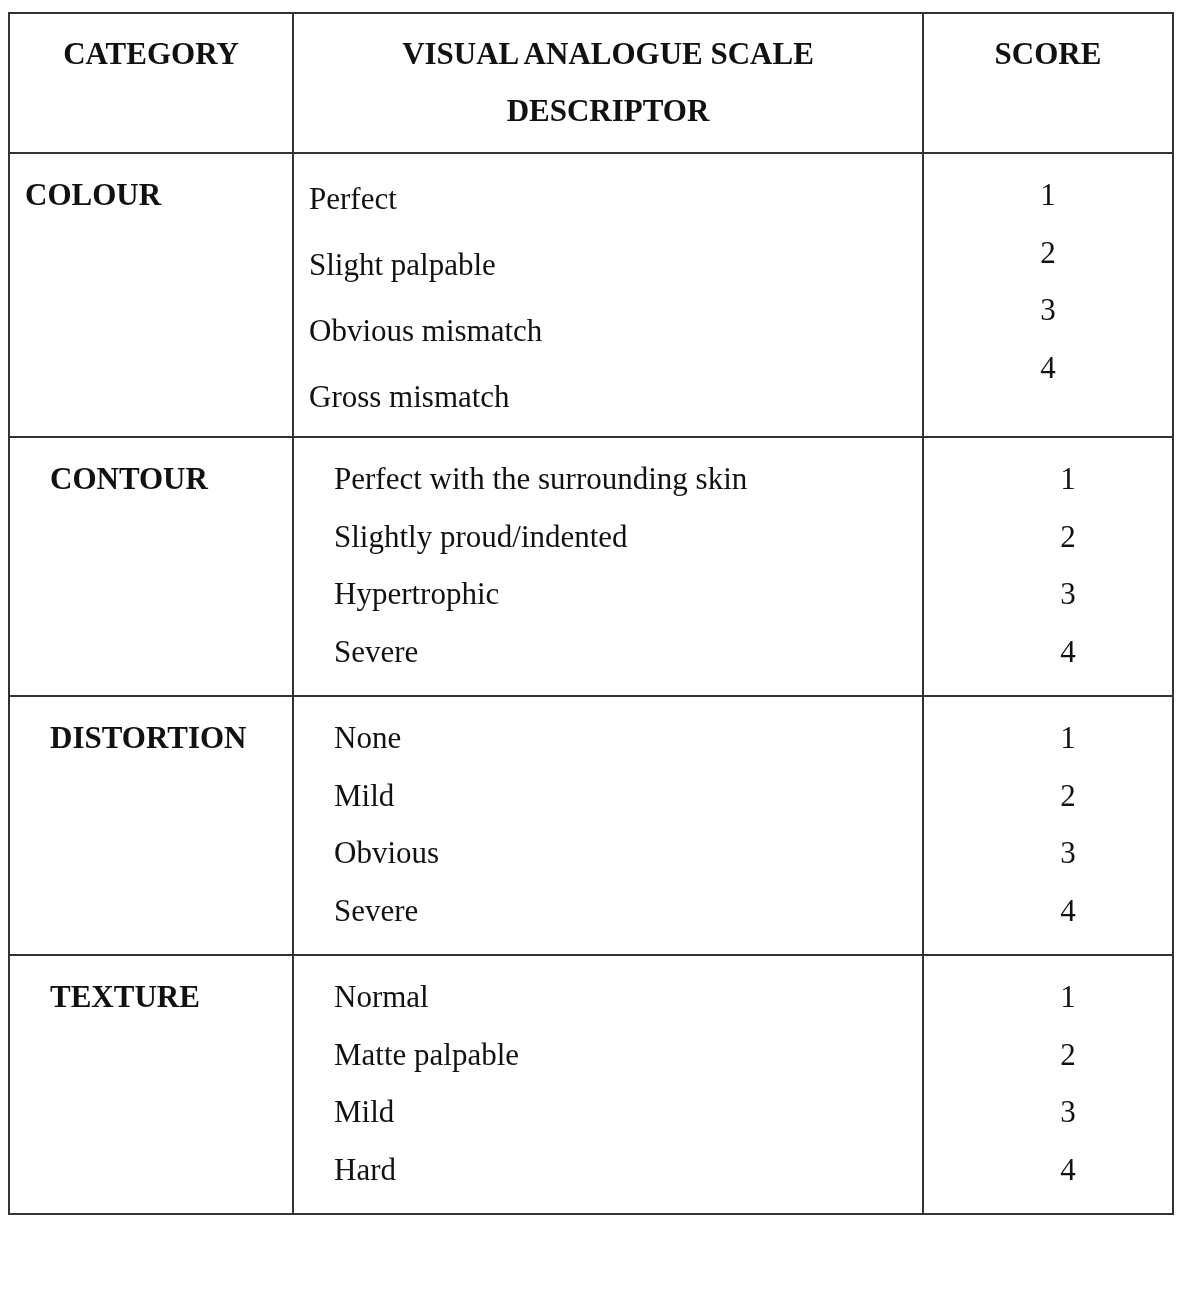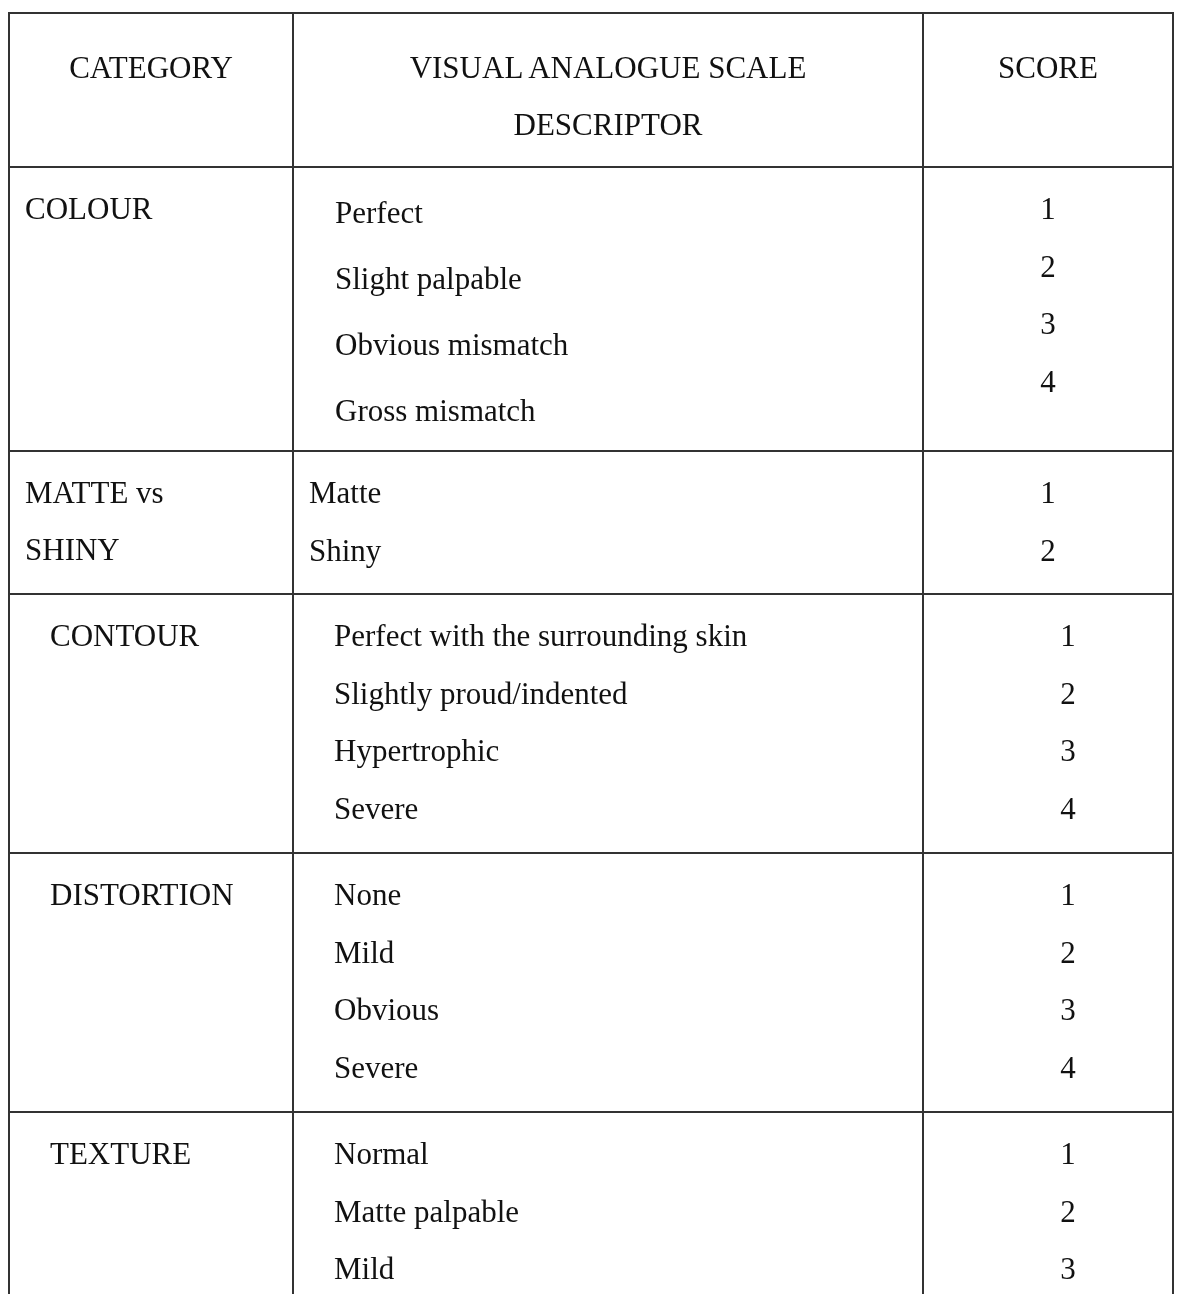--- a/index.html
+++ b/index.html
@@ -1,26 +1,26 @@
 <!DOCTYPE html>
 <html><head>
 <meta charset="utf-8">
 <style>
   html, body { margin:0; padding:0; background:#ffffff; }
   body { width:1188px; height:1294px; position:relative; font-family:"Liberation Serif", serif; color:#111; }
   table { position:absolute; left:8px; top:12px; width:1164px; border-collapse:collapse; table-layout:fixed; }
   td, th { border:2px solid #333; vertical-align:top; padding:0; }
   col.c1 { width:284px; } col.c2 { width:630px; } col.c3 { width:250px; }
-  th { font-weight:normal; font-size:31px; height:127px; line-height:57px; padding-top:25px; }
-  .cat { font-weight:normal; font-size:31px; padding:12px 0 0 15px; line-height:57px; }
+  th { font-weight:bold; font-size:31px; height:127px; line-height:57px; padding-top:11px; }
+  .cat { font-weight:bold; font-size:31px; padding:12px 0 0 15px; line-height:57px; }
   .desc { font-size:31px; padding:12px 0 0 15px; }
   .score { font-size:31px; text-align:center; padding:12px 0 0 0; }
   .line { display:block; }
   tr.r-colour td { height:270px; }
-  tr.r-colour .desc .line { line-height:66px;margin-left:26px; }
+  tr.r-colour .desc .line { line-height:66px; }
   tr.r-colour .score .line { line-height:57.5px; }
   tr.r-matte td { height:129px; }
   tr.r-matte .line { line-height:57.5px; }
   tr.r-std td { height:245px;padding-left:40px; }
   tr.r-std .line { line-height:57.5px; }
 </style>
 </head>
 <body>
 
 <table>
@@ -43,31 +43,20 @@
         <span class="line">Perfect</span>
         <span class="line">Slight palpable</span>
         <span class="line">Obvious mismatch</span>
         <span class="line">Gross mismatch</span>
       </td>
       <td class="score">
         <span class="line">1</span>
         <span class="line">2</span>
         <span class="line">3</span>
         <span class="line">4</span>
-      </td>
-    </tr>
-    <tr class="r-matte">
-      <td class="cat"><span style="display:inline-block;width:180px;">MATTE vs SHINY</span></td>
-      <td class="desc">
-        <span class="line">Matte</span>
-        <span class="line">Shiny</span>
-      </td>
-      <td class="score">
-        <span class="line">1</span>
-        <span class="line">2</span>
       </td>
     </tr>
     <tr class="r-std">
       <td class="cat">CONTOUR</td>
       <td class="desc">
         <span class="line">Perfect with the surrounding skin</span>
         <span class="line">Slightly proud/indented</span>
         <span class="line">Hypertrophic</span>
         <span class="line">Severe</span>
       </td>

